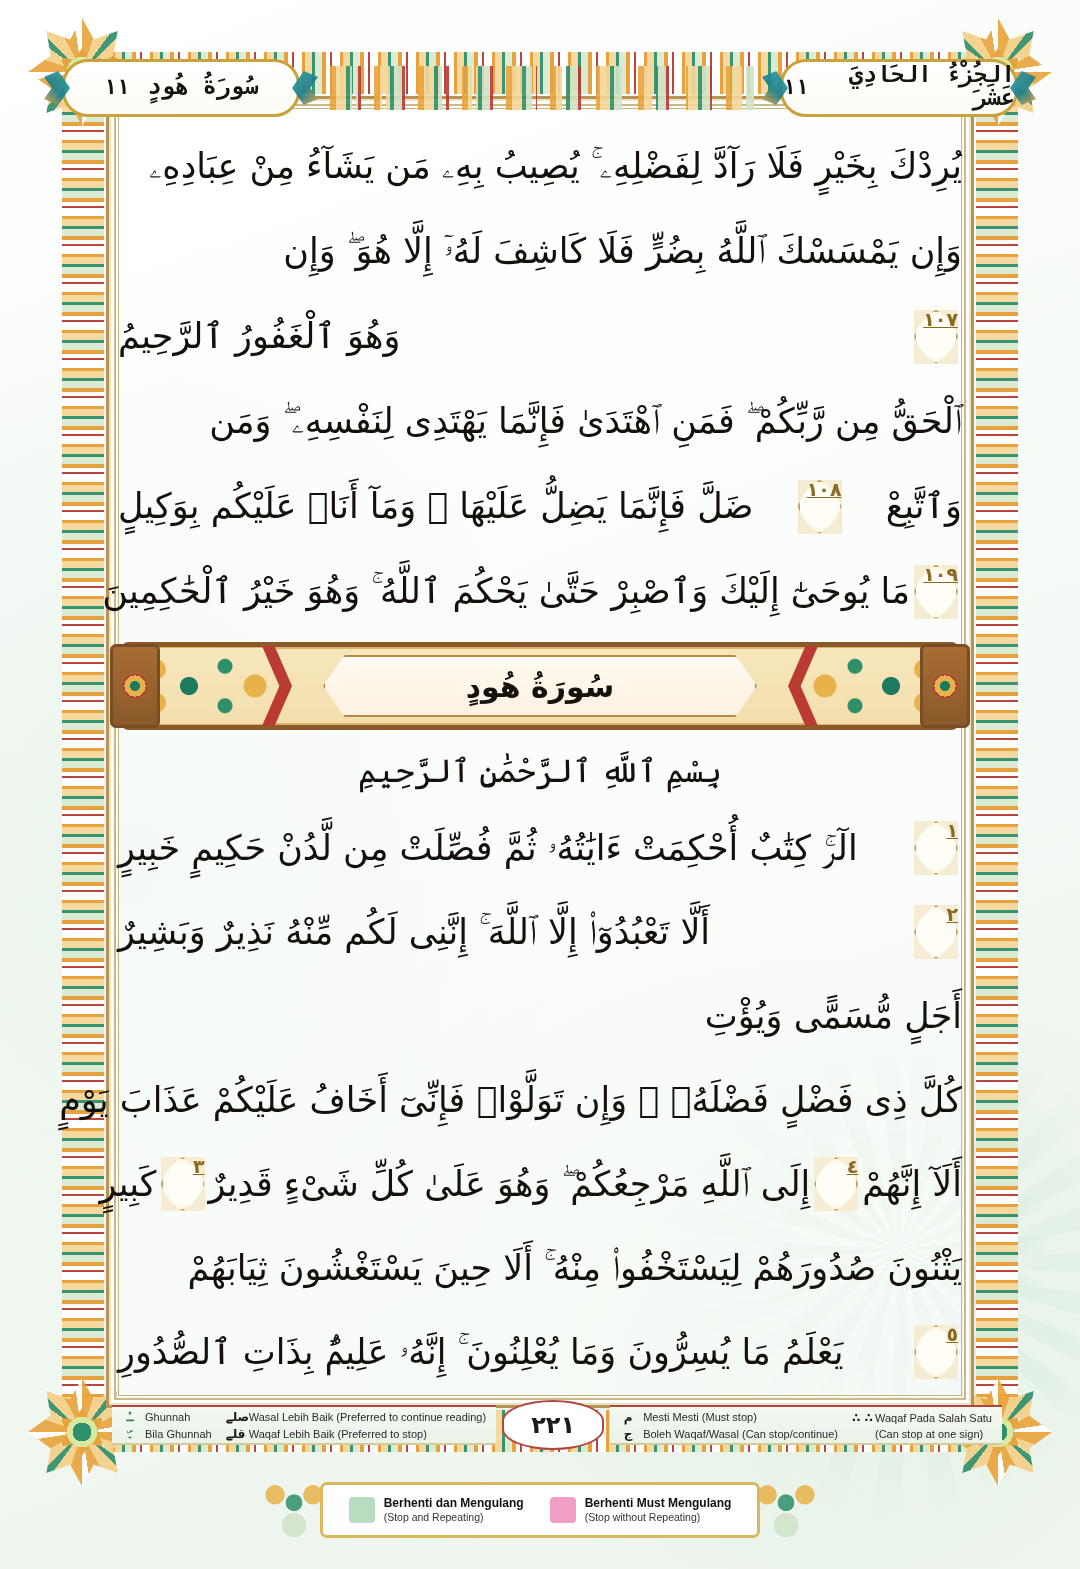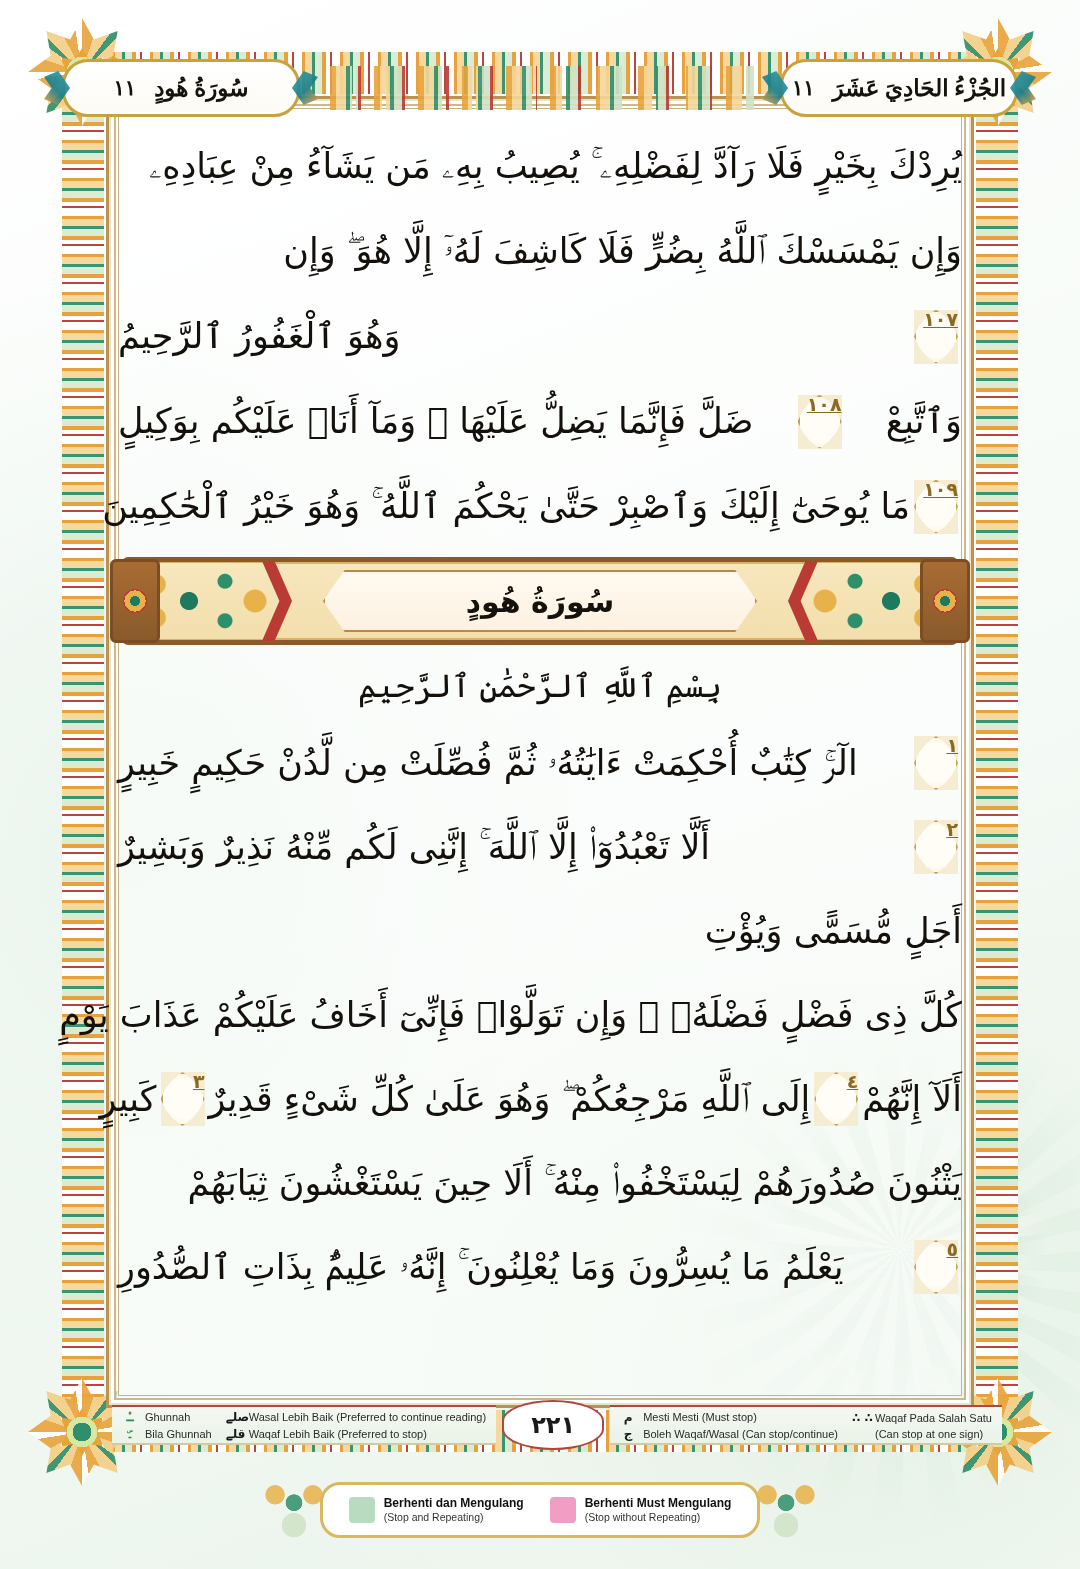--- a/index.html
+++ b/index.html
@@ -136,21 +136,21 @@
   .cartouche::before,.cartouche::after{
     content:"";position:absolute;top:50%;transform:translateY(-50%);
     width:26px;height:34px;
     background:linear-gradient(135deg,#2ba0a8,#1d7f8c 55%,#e8a43c);
     clip-path:polygon(0 50%,45% 0,100% 18%,70% 50%,100% 82%,45% 100%);
     opacity:.92;
   }
   .cartouche::before{left:-21px;transform:translateY(-50%) scaleX(-1);}
   .cartouche::after{right:-21px;}
   .cartouche span{
-    font-family:Liberation Serif, serif;
+    font-family:Liberation Mono, monospace;
     font-size:23px;color:#16120c;font-weight:700;line-height:1;
   }
   .cartouche .num{font-size:21px;letter-spacing:1px;}
 
   
   .hdr-fill{
     flex:1;height:44px;margin:0 26px;
     background:
       repeating-linear-gradient(to right,
         transparent 0 4px,
@@ -304,21 +304,21 @@
     margin:0 6px;
   }
 
   
   .colorkey-wrap{
     position:absolute;left:0;right:0;top:1470px;height:80px;z-index:7;
     display:flex;align-items:center;justify-content:center;
   }
   .colorkey{
     position:relative;
-    background:#ffffff;border:3px solid #d9b95f;border-radius:20px;
+    background:#ffffff;border:3px solid #d9b95f;border-radius:7px;
     padding:12px 26px;display:flex;align-items:center;gap:26px;
   }
   .ck-item{display:flex;align-items:center;gap:9px;}
   .ck-swatch{width:26px;height:26px;border-radius:4px;}
   .ck-text b{display:block;font-size:12px;color:#111;font-weight:700;line-height:1.15;}
   .ck-text span{display:block;font-size:10.5px;color:#333;line-height:1.15;}
   .ck-orn{
     position:absolute;top:-10px;width:86px;height:66px;
     background:
       radial-gradient(circle at 50% 42%, #2f8f6a 0 14%, rgba(0,0,0,0) 15%),
@@ -384,20 +384,23 @@
 
     <div class="ayah-line">
       <span>وَإِن يَمْسَسْكَ ٱللَّهُ بِضُرٍّ فَلَا كَاشِفَ لَهُۥٓ إِلَّا هُوَ ۖ وَإِن</span>
     </div>
 
     <div class="ayah-line">
       <span class="ayah-mark"><i>١٠٧</i></span>
       <span>وَهُوَ ٱلْغَفُورُ ٱلرَّحِيمُ</span>
     </div>
 
+    <div class="ayah-line">
+      <span>ٱلْحَقُّ مِن رَّبِّكُمْ ۖ فَمَنِ ٱهْتَدَىٰ فَإِنَّمَا يَهْتَدِى لِنَفْسِهِۦ ۖ وَمَن</span>
+    </div>
 
     <div class="ayah-line">
       <span>وَٱتَّبِعْ</span>
       <span class="ayah-mark"><i>١٠٨</i></span>
       <span>ضَلَّ فَإِنَّمَا يَضِلُّ عَلَيْهَا ۖ وَمَآ أَنَا۠ عَلَيْكُم بِوَكِيلٍ</span>
     </div>
 
     <div class="ayah-line">
       <span class="ayah-mark"><i>١٠٩</i></span>
       <span>مَا يُوحَىٰٓ إِلَيْكَ وَٱصْبِرْ حَتَّىٰ يَحْكُمَ ٱللَّهُ ۚ وَهُوَ خَيْرُ ٱلْحَٰكِمِينَ</span>

